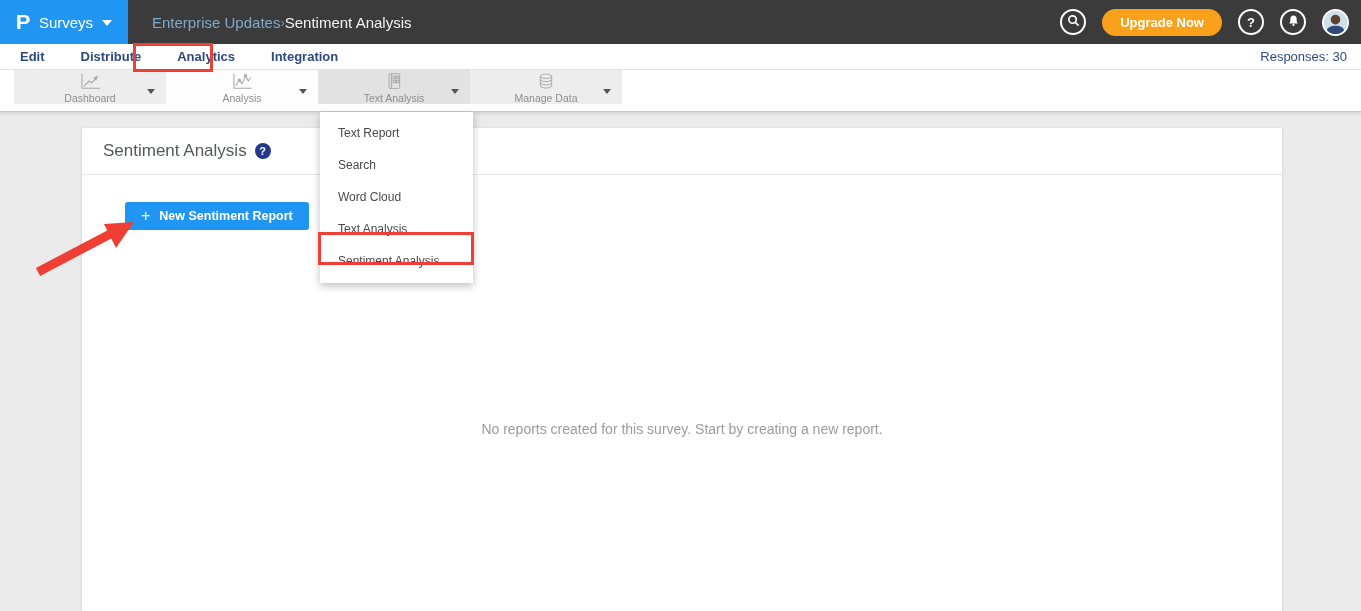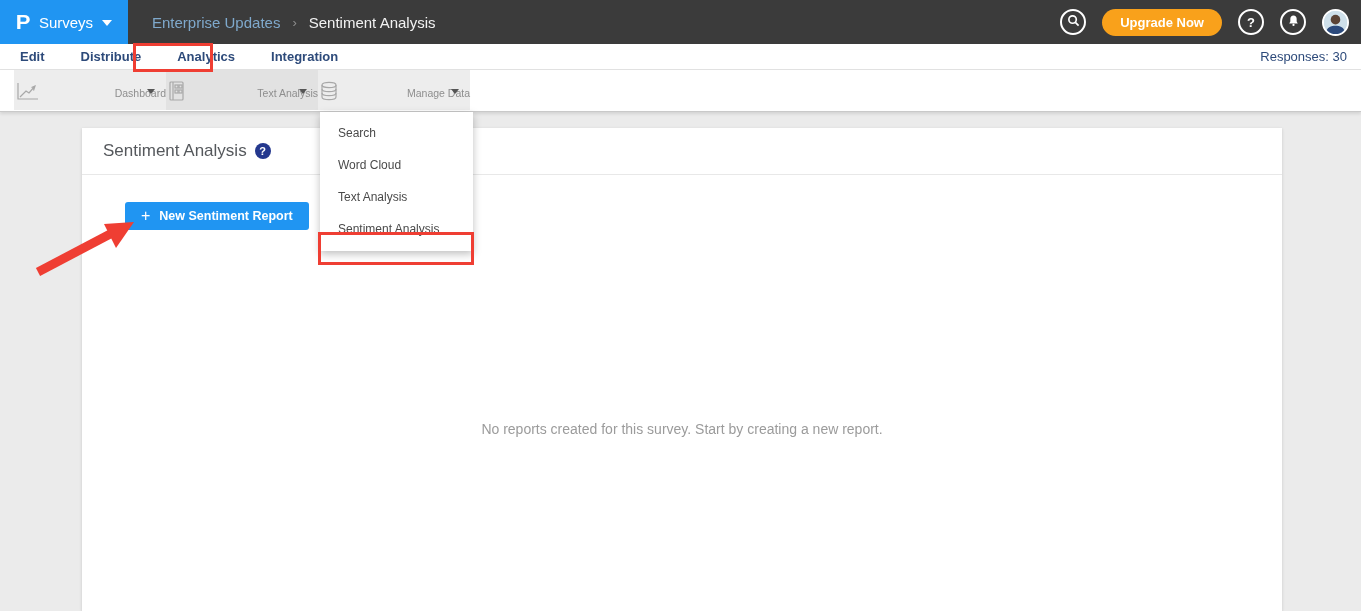--- a/index.html
+++ b/index.html
@@ -5,38 +5,38 @@
   * { margin:0; padding:0; box-sizing:border-box; }
   html,body { width:1361px; height:611px; overflow:hidden;
     font-family:"Liberation Sans", sans-serif; background:#ebebeb; }
 
   
   .topbar { position:relative; height:44px; background:#3b3b3b; display:flex; align-items:center; }
   .logo-block { width:128px; height:44px; background:#2095f2; display:flex; align-items:center; justify-content:center; gap:9px; cursor:pointer; }
   .logo-p { color:#fff; font-size:21px; font-weight:bold; transform:scaleX(1.05); }
   .logo-label { color:#fff; font-size:15px; }
   .caret-down-white { width:0; height:0; border-left:5px solid transparent; border-right:5px solid transparent; border-top:6px solid #fff; margin-top:2px; }
-  .breadcrumb { display:flex; align-items:center; gap:12px; margin-left:24px; font-size:15px; }
+  .breadcrumb { display:flex; align-items:center; margin-left:24px; font-size:15px; }
   .bc-survey { color:#7fa9cc; cursor:pointer; }
   .bc-sep { color:#8d8d8d; font-size:13px; }
   .bc-page { color:#f2f2f2; }
   .topbar-right { position:absolute; right:12px; top:0; height:44px; display:flex; align-items:center; gap:16px; }
   .circle-btn { width:26px; height:26px; border:2px solid #fff; border-radius:50%; display:flex; align-items:center; justify-content:center; color:#fff; font-size:13px; font-weight:bold; cursor:pointer; background:transparent; }
   .upgrade-btn { height:27px; background:#f9a11b; border:none; border-radius:14px; color:#fff; font-weight:bold; font-size:13px; padding:0 18px; cursor:pointer; font-family:"Liberation Sans",sans-serif; }
   .avatar { width:27px; height:27px; border:2px solid #fff; border-radius:50%; overflow:hidden; background:#cfe0ea; cursor:pointer; }
 
   
   .subnav { height:26px; background:#fff; display:flex; align-items:center; padding:0 20px; position:relative; border-bottom:1px solid #e2e2e2; }
   .subnav-item { font-size:13px; font-weight:600; color:#2d4a7a; margin-right:36px; cursor:pointer; text-decoration:none; }
   .subnav-item.active { }
   .responses { position:absolute; right:14px; font-size:13px; color:#2d4a7a;text-align:center; }
 
   
   .toolbar { height:42px; background:#fff; display:flex; padding-left:14px; border-bottom:1px solid #c9c9c9; box-shadow:0 2px 3px rgba(0,0,0,0.10); position:relative; z-index:5; }
-  .tool-tab { width:152px; height:40px; position:relative; display:flex; flex-direction:row; align-items:center; justify-content:space-between; cursor:pointer; padding-top:3px; }
+  .tool-tab { width:152px; height:34px; position:relative; display:flex; flex-direction:column; align-items:center; justify-content:space-between; cursor:pointer; padding-top:3px; }
   .tool-tab .tab-label { font-size:10.5px; color:#8e8e8e; margin-top:2px; }
   .tool-tab svg { stroke:#a8a8a8; fill:none; stroke-width:1.2; }
   .tab-grey { background:#ededed; }
   .tab-white { background:#fdfdfd; }
   .tab-active { background:#e2e2e2; }
   .caret-down-dark { position:absolute; right:11px; top:19px; width:0; height:0; border-left:4px solid transparent; border-right:4px solid transparent; border-top:5px solid #555; }
 
   
   .content { position:relative; height:499px; background:#ebebeb; }
   .card { position:absolute; left:82px; top:16px; width:1200px; height:483px; background:#fff; box-shadow:0 1px 3px rgba(0,0,0,0.15); }
@@ -114,20 +114,30 @@
 
   <div class="tool-tab tab-grey">
     <svg width="26" height="19" viewBox="0 0 26 19">
       <polyline points="4,1 4,17 24,17"></polyline>
       <polyline points="6,15 12,9 15,11 21,4 19.5,8.5 21,4 17.5,5.5"></polyline>
     </svg>
     <span class="tab-label">Dashboard</span>
     <span class="caret-down-dark"></span>
   </div>
 
+  <div class="tool-tab tab-white">
+    <svg width="26" height="19" viewBox="0 0 26 19">
+      <polyline points="4,1 4,17 24,17"></polyline>
+      <polyline points="6,14 10,8 13,12 17,3 20,9 23,5"></polyline>
+      <circle cx="10" cy="8" r="1.3"></circle>
+        <circle cx="17" cy="3" r="1.3"></circle>
+    </svg>
+    <span class="tab-label">Analysis</span>
+    <span class="caret-down-dark"></span>
+  </div>
 
   <div class="tool-tab tab-active">
     <svg width="20" height="21" viewBox="0 0 20 21">
       <rect x="4" y="1" width="13" height="18" rx="1"></rect>
       <line x1="7" y1="1" x2="7" y2="19"></line>
       <rect x="9" y="4" width="3" height="3"></rect>
         <rect x="13" y="4" width="3" height="3"></rect>
       <rect x="9" y="9" width="3" height="3"></rect>
         <rect x="13" y="9" width="3" height="3"></rect>
     </svg>
@@ -156,20 +166,21 @@
     </div>
     <button class="new-report-btn">
       <span class="plus-glyph">+</span>
       <span>New Sentiment Report</span>
     </button>
     <div class="empty-state">No reports created for this survey. Start by creating a new report.</div>
   </div>
 </div>
 
 <div class="dropdown-menu">
+  <div class="menu-item">Text Report</div>
   <div class="menu-item">Search</div>
   <div class="menu-item">Word Cloud</div>
   <div class="menu-item">Text Analysis</div>
   <div class="menu-item">Sentiment Analysis</div>
 </div>
 
 <div class="anno-box anno-analytics"></div>
 <div class="anno-box anno-sentiment"></div>
 <svg class="anno-arrow" width="115" height="70" viewBox="0 0 115 70">
   <line x1="12" y1="62" x2="88" y2="22" stroke="#ef3e33" stroke-width="9"></line>

